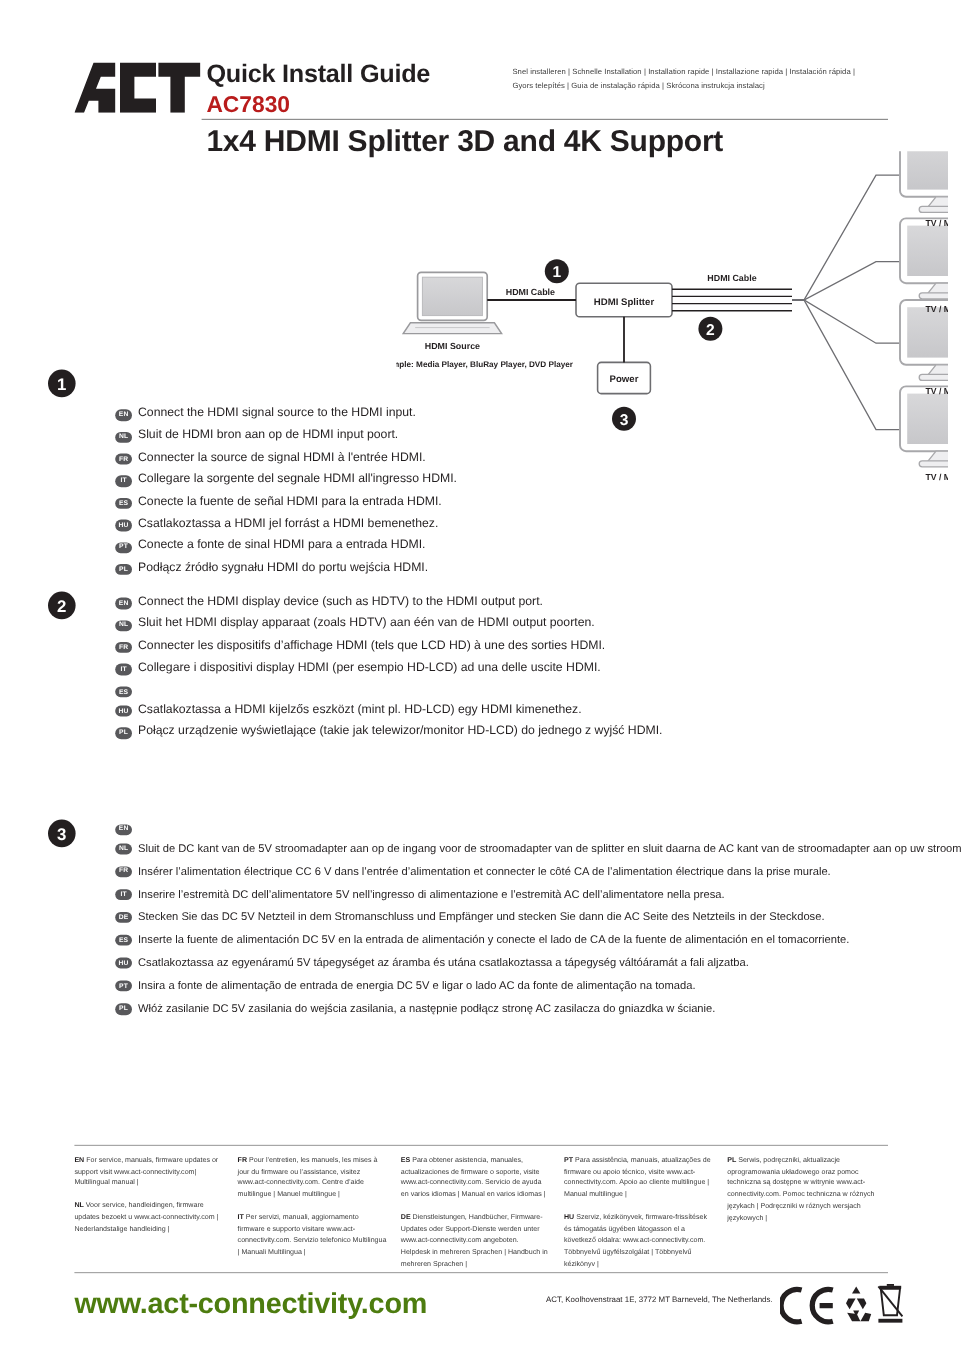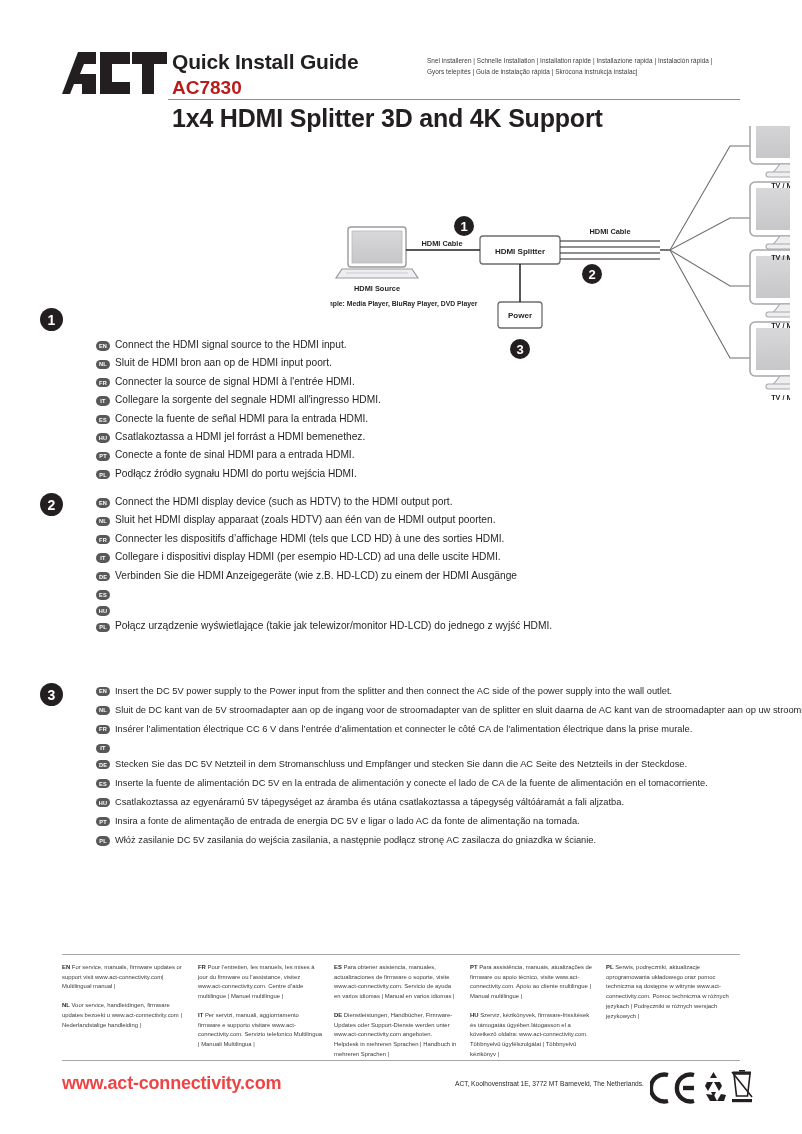--- a/index.html
+++ b/index.html
@@ -94,21 +94,21 @@
   }
   .foot-col b { font-weight: bold; color: #231f20; }
 
   
   .foot-rule-bottom {
     position: absolute; left: 62px; top: 1060px; width: 678px;
     height: 1px; background: #a6a6a6;
   }
   .site-url {
     position: absolute; left: 62px; top: 1073px;
-    font-size: 18px; font-weight: bold; color: #ef4444;
+    font-size: 24px; font-weight: bold; color: #4d7c0f;
     letter-spacing: -0.2px;
     text-align: center;
   }
   .addr {
     position: absolute; left: 455px; top: 1080px;
     font-size: 6.6px; color: #231f20;
   }
   .cert-icons {
     position: absolute; left: 650px; top: 1070px;
     width: 104px; height: 36px;
@@ -293,53 +293,50 @@
         </div>
       <div class="line">
           <span class="lang-badge">FR</span>
           <span class="line-text">Connecter les dispositifs d’affichage HDMI (tels que LCD HD) à une des sorties HDMI.</span>
         </div>
       <div class="line">
           <span class="lang-badge">IT</span>
           <span class="line-text">Collegare i dispositivi display HDMI (per esempio HD-LCD) ad una delle uscite HDMI.</span>
         </div>
       <div class="line">
-          <span class="lang-badge">DE</span>
-          <span class="line-text">Verbinden Sie die HDMI Anzeigegeräte (wie z.B. HD-LCD) zu einem der HDMI Ausgänge</span>
-        </div>
-      <div class="line">
           <span class="lang-badge">ES</span>
         </div>
       <div class="line">
           <span class="lang-badge">HU</span>
+          <span class="line-text">Csatlakoztassa a HDMI kijelzős eszközt (mint pl. HD-LCD) egy HDMI kimenethez.</span>
         </div>
       <div class="line">
           <span class="lang-badge">PL</span>
           <span class="line-text">Połącz urządzenie wyświetlające (takie jak telewizor/monitor HD-LCD) do jednego z wyjść HDMI.</span>
         </div>
     </div>
   </div>
 
   <div class="step step3" style="left:40px; top:683px; width:760px;">
     <div class="step-badge">3</div>
     <div class="step-lines" style="left:56px; top:1px; width:744px;">
       <div class="line">
           <span class="lang-badge">EN</span>
-          <span class="line-text">Insert the DC 5V power supply to the Power input from the splitter and then connect the AC side of the power supply into the wall outlet.</span>
         </div>
       <div class="line">
           <span class="lang-badge">NL</span>
           <span class="line-text">Sluit de DC kant van de 5V stroomadapter aan op de ingang voor de stroomadapter van de splitter en sluit daarna de AC kant van de stroomadapter aan op uw stroomnet.</span>
         </div>
       <div class="line">
           <span class="lang-badge">FR</span>
           <span class="line-text">Insérer l’alimentation électrique CC 6 V dans l’entrée d’alimentation et connecter le côté CA de l’alimentation électrique dans la prise murale.</span>
         </div>
       <div class="line">
           <span class="lang-badge">IT</span>
+          <span class="line-text">Inserire l’estremità DC dell’alimentatore 5V nell’ingresso di alimentazione e l’estremità AC dell’alimentatore nella presa.</span>
         </div>
       <div class="line">
           <span class="lang-badge">DE</span>
           <span class="line-text">Stecken Sie das DC 5V Netzteil in dem Stromanschluss und Empfänger und stecken Sie dann die AC Seite des Netzteils in der Steckdose.</span>
         </div>
       <div class="line">
           <span class="lang-badge">ES</span>
           <span class="line-text">Inserte la fuente de alimentación DC 5V en la entrada de alimentación y conecte el lado de CA de la fuente de alimentación en el tomacorriente.</span>
         </div>
       <div class="line">

